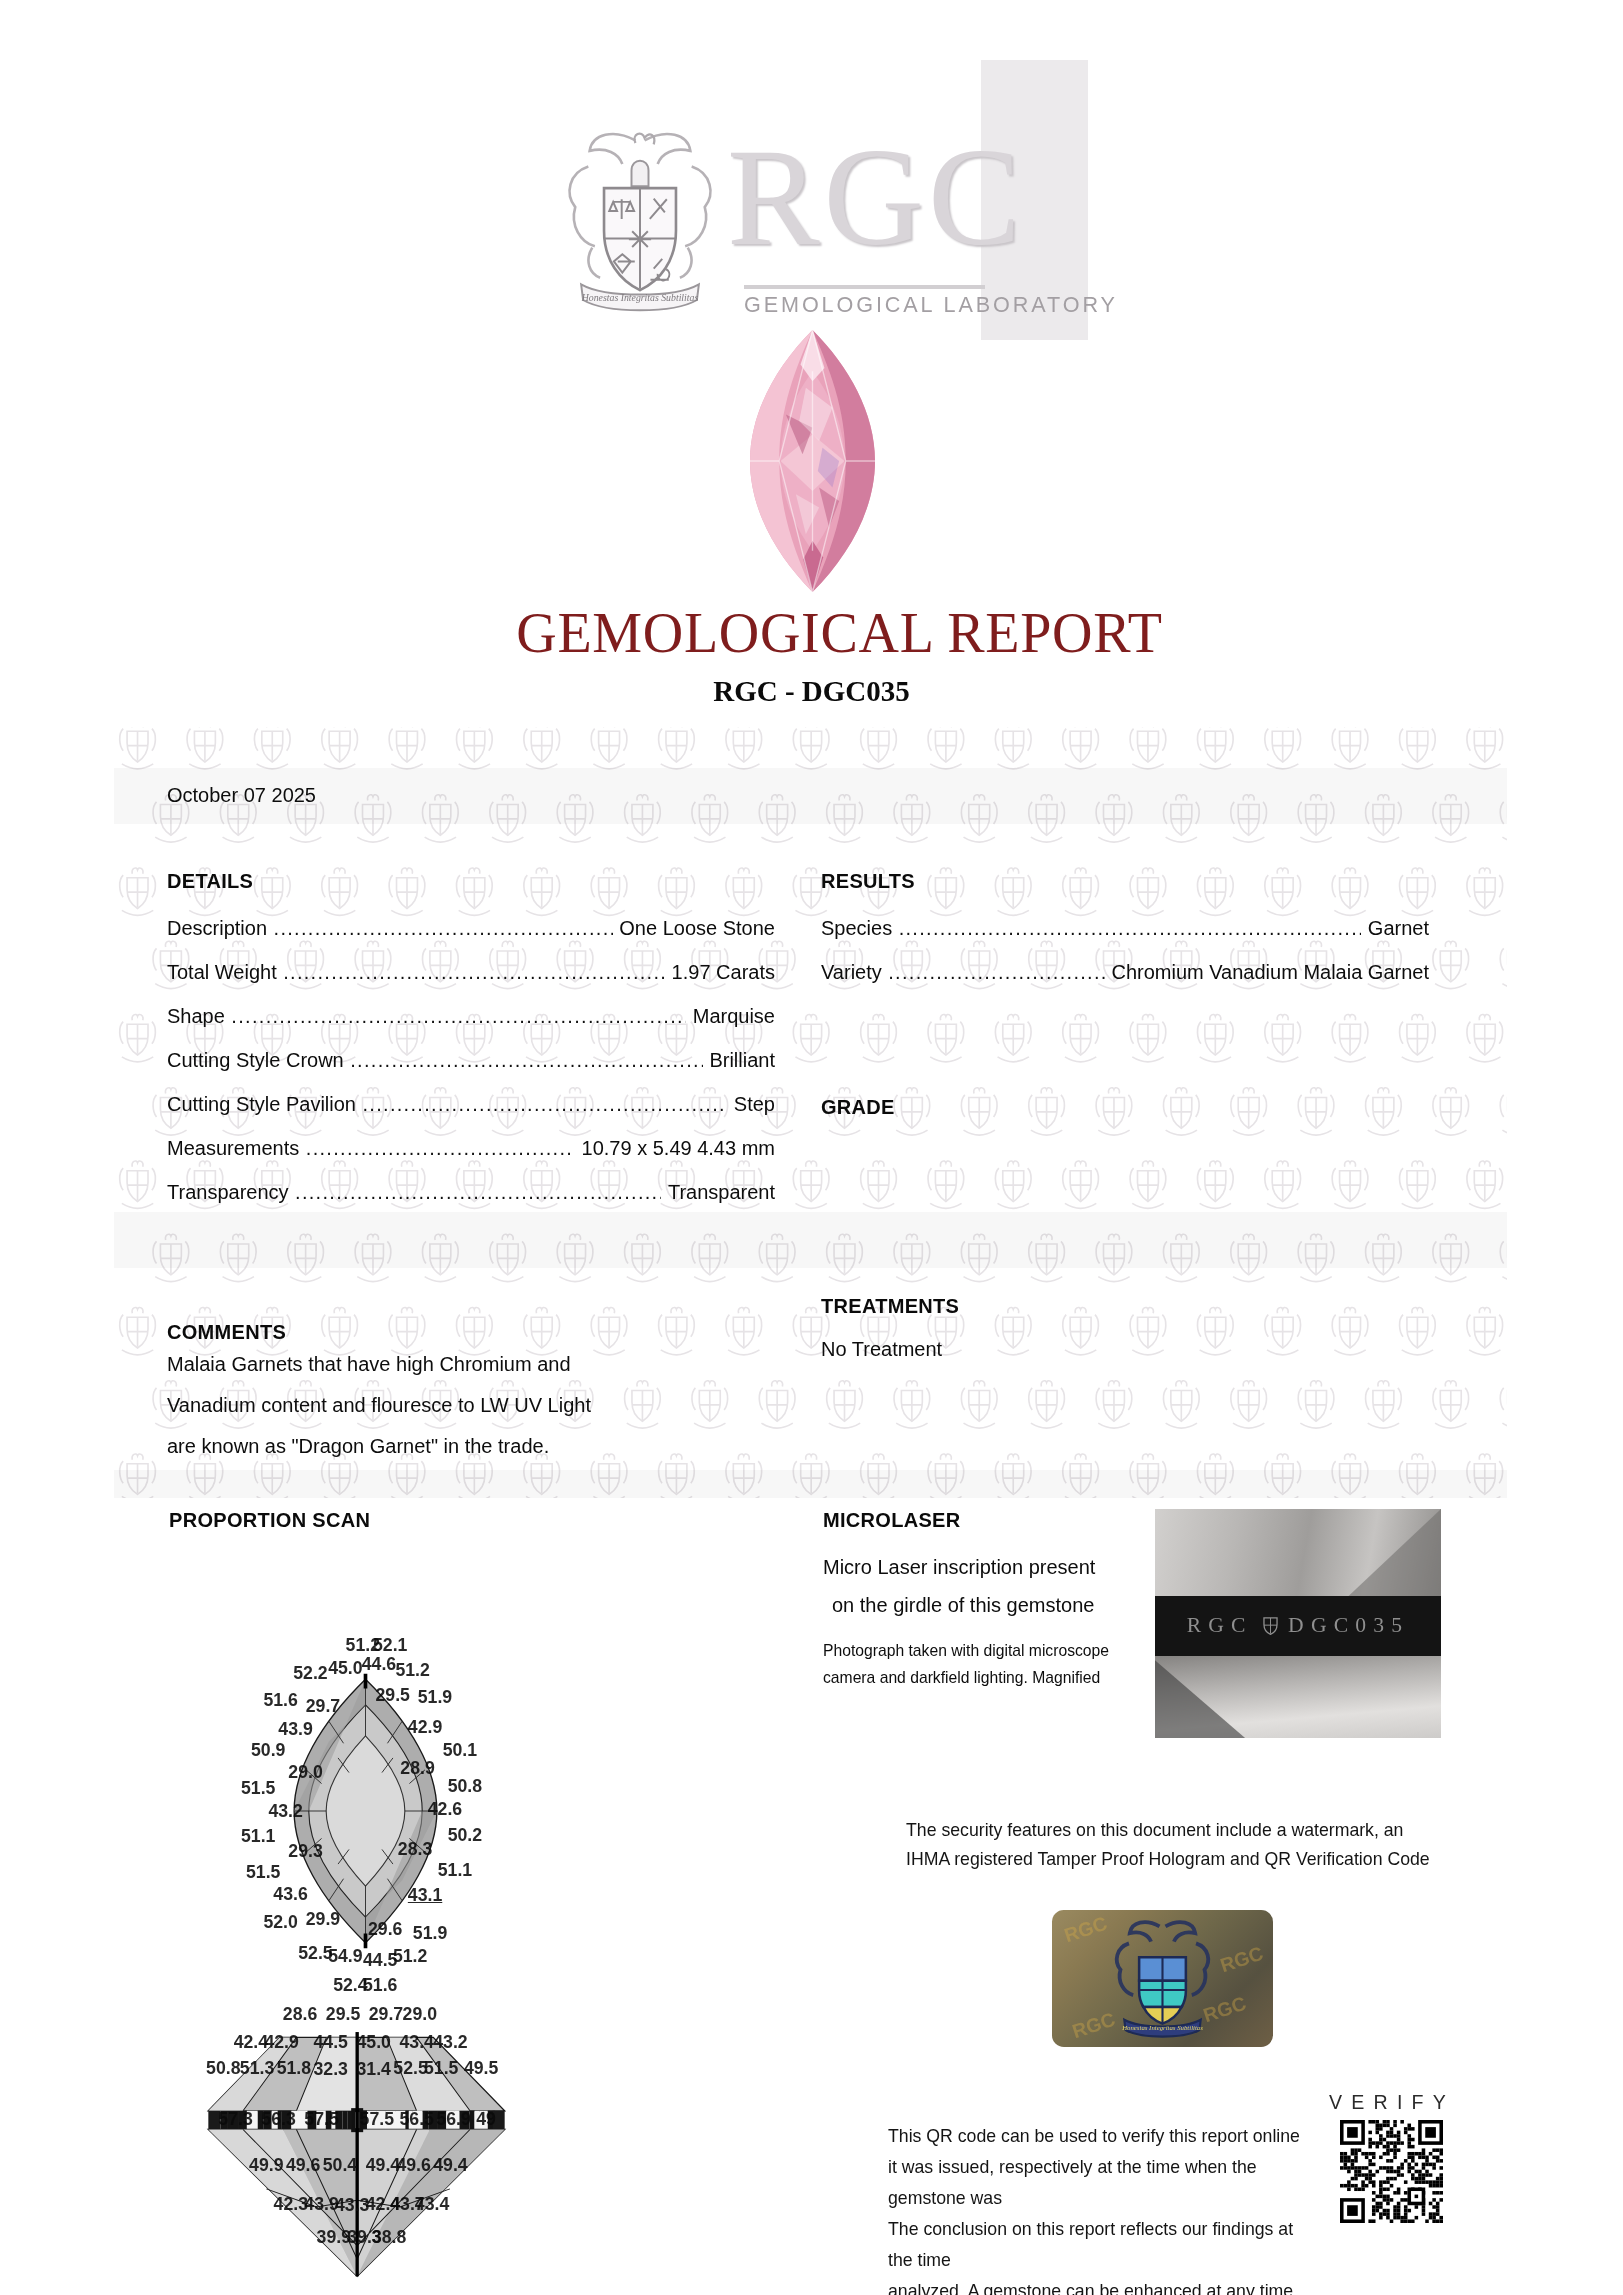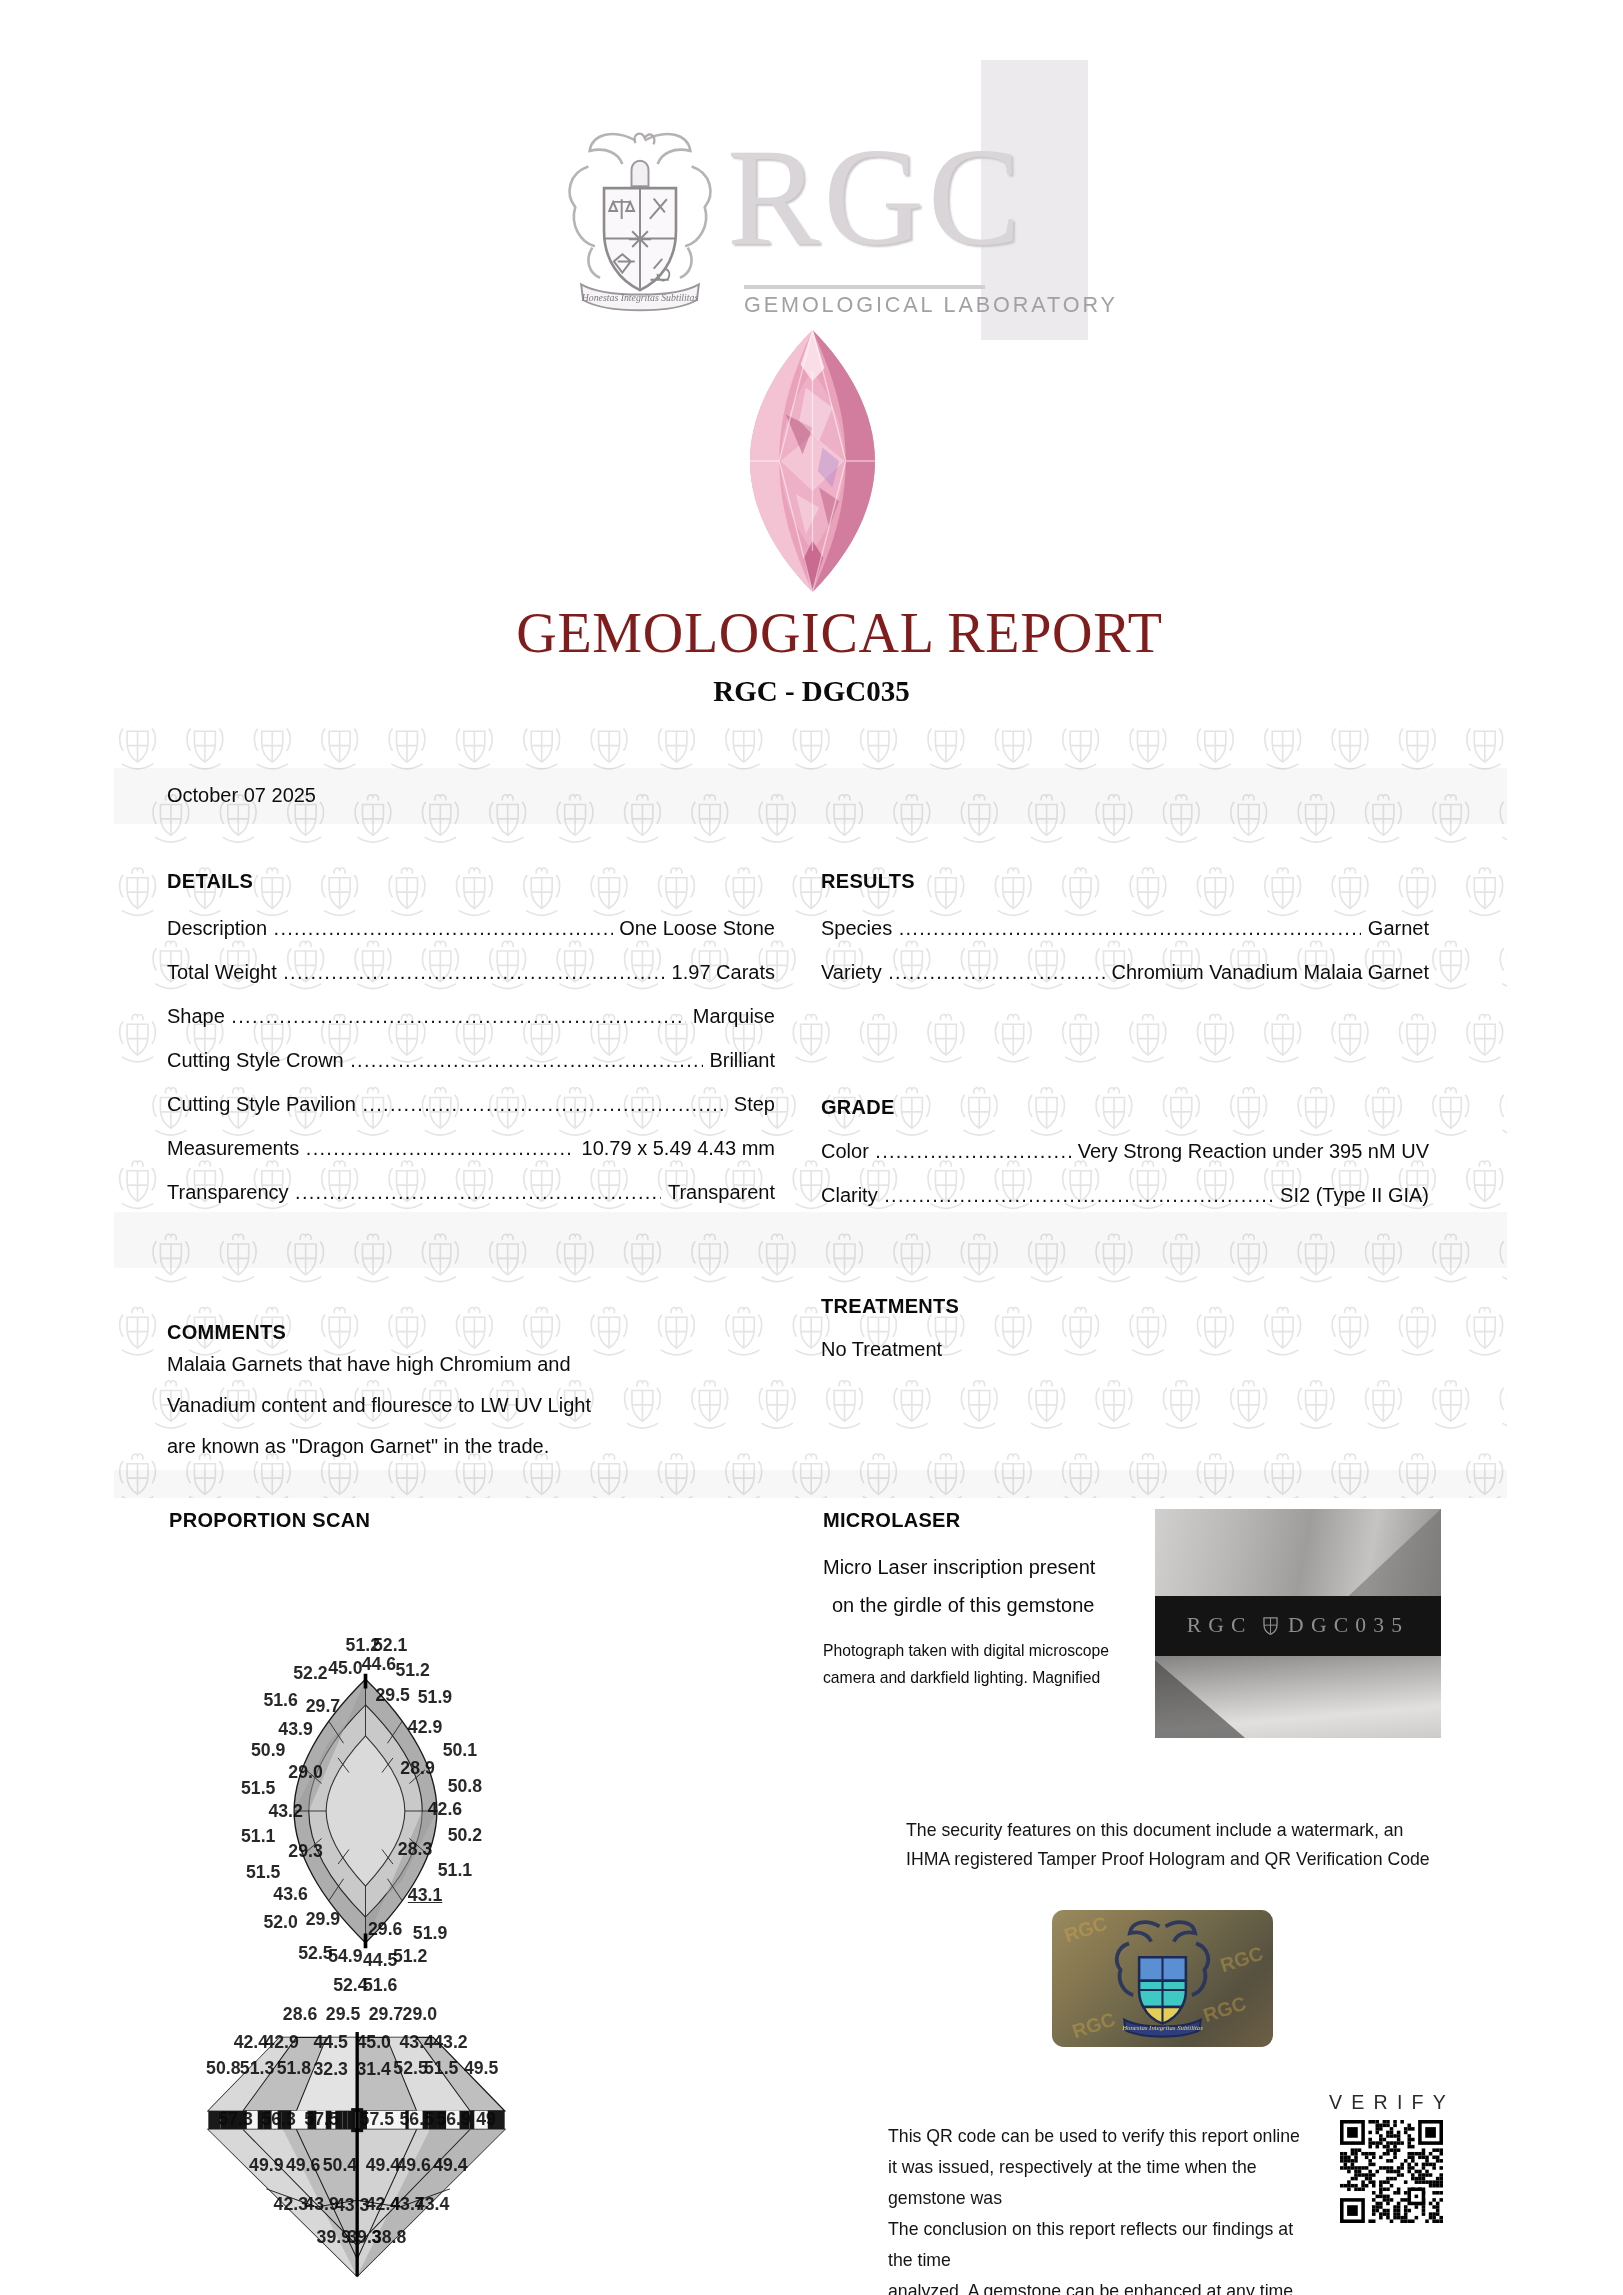--- a/index.html
+++ b/index.html
@@ -432,32 +432,20 @@
       <span class="val">Garnet</span>
     </div>
     <div class="row">
       <span class="lbl">Variety</span>
       <span class="dots"></span>
       <span class="val">Chromium Vanadium Malaia Garnet</span>
     </div>
   </div>
 
   <h3 class="abs sec" style="left:821px;top:1096px;">GRADE</h3>
-  <div class="rows" style="left:821px;top:1140px;">
-    <div class="row">
-      <span class="lbl">Color</span>
-      <span class="dots"></span>
-      <span class="val">Very Strong Reaction under 395 nM UV</span>
-    </div>
-    <div class="row">
-      <span class="lbl">Clarity</span>
-      <span class="dots"></span>
-      <span class="val">SI2 (Type II GIA)</span>
-    </div>
-  </div>
 
   <h3 class="abs sec" style="left:821px;top:1295px;">TREATMENTS</h3>
   <div class="abs plain" style="left:821px;top:1338px;">No Treatment</div>
 
   <h3 class="abs sec" style="left:167px;top:1321px;">COMMENTS</h3>
   <div class="abs plain" style="left:167px;top:1353px;">Malaia Garnets that have high Chromium and</div>
   <div class="abs plain" style="left:167px;top:1394px;">Vanadium content and flouresce to LW UV Light</div>
   <div class="abs plain" style="left:167px;top:1435px;">are known as "Dragon Garnet" in the trade.</div>
 
   <h3 class="abs sec" style="left:169px;top:1509px;">PROPORTION SCAN</h3>

